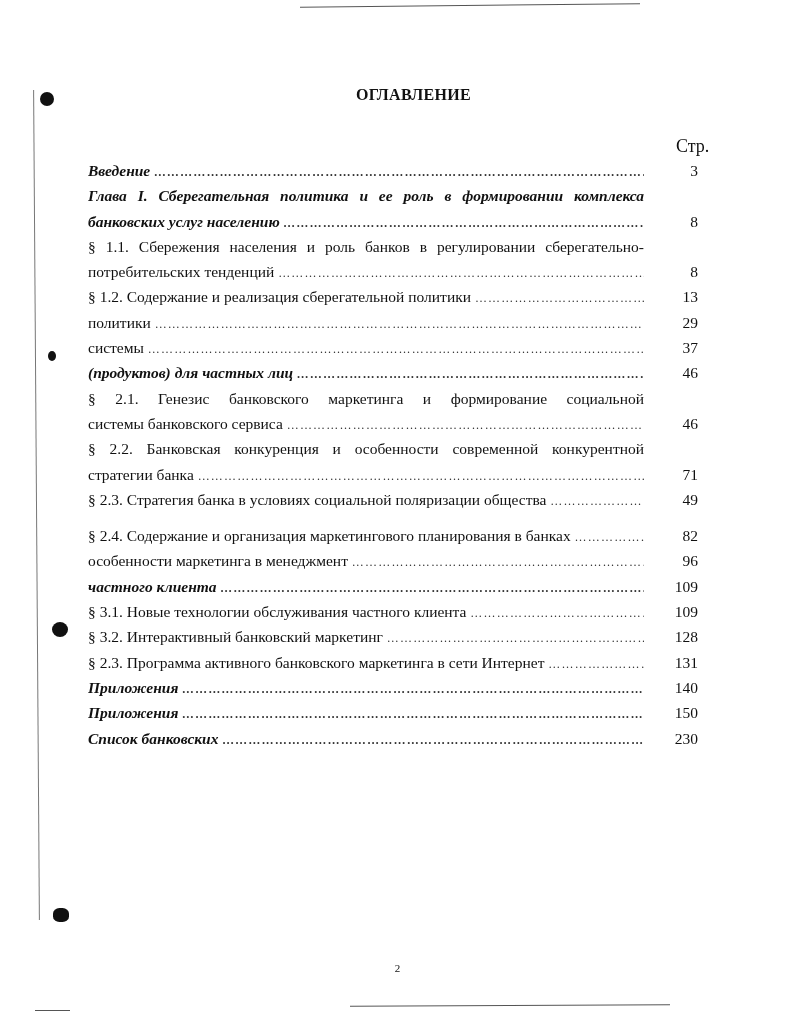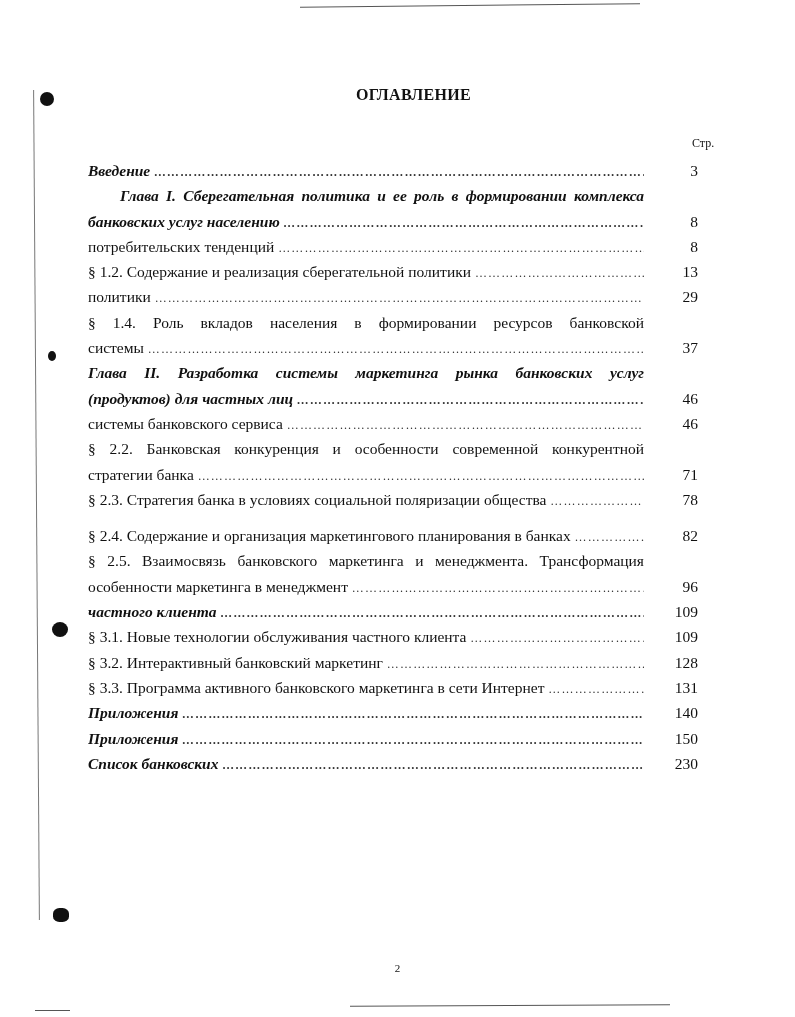--- a/index.html
+++ b/index.html
@@ -2,21 +2,21 @@
 <html><head>
 <meta charset="utf-8">
 <style>
   html, body { margin:0; padding:0; background:#fff; }
   body { width:795px; height:1017px; position:relative; overflow:hidden;
          font-family:"Liberation Serif", "DejaVu Serif", serif; color:#111; }
   .scan-line { position:absolute; background:#555; }
   .blot { position:absolute; background:#111; border-radius:50%; }
   .title { position:absolute; left:16px; width:100%; top:86px; text-align:center;
            font-weight:bold; font-size:16px; letter-spacing:0.3px; }
-  .str-label { position:absolute; left:692px; top:136px; font-size:12px; }
+  .str-label { position:absolute; left:676px; top:136px; font-size:18px; }
   .toc { position:absolute; left:88px; top:158px; width:610px; }
   .row { height:25.3px; line-height:25.3px; font-size:15.5px; position:relative; white-space:nowrap; }
   .row .txt { position:absolute; left:0; width:556px; overflow:hidden; }
   .row .txt.justify { text-align:justify; text-align-last:justify; }
   .row .lead { display:inline-block; }
   .row .dots { color:#333; letter-spacing:1.2px; font-size:12px; }
   .row .pg { position:absolute; right:0; width:50px; text-align:right; }
   .row.chapter .txt { font-weight:bold; font-style:italic; }
   .gap { height:11px; }
   .page-num { position:absolute; left:0; width:100%; top:962px; text-align:center; font-size:11px; }
@@ -36,107 +36,101 @@
 <div class="title">ОГЛАВЛЕНИЕ</div>
 <div class="str-label">Стр.</div>
 
 <div class="toc" id="toc">
     <div class="row chapter">
       <div class="txt"><span class="lead">Введение</span> <span class="dots">…………………………………………………………………………………………………………………………………………</span></div>
       <div class="pg">3</div>
     </div>
     <div class="row chapter">
       <div class="txt justify">
-        <span class="lead" style="display: block; margin-left: 32px;">Глава I. Сберегательная политика и ее роль в формировании комплекса</span>
+        <span class="lead" style="display: block;">Глава I. Сберегательная политика и ее роль в формировании комплекса</span>
       </div>
       <div class="pg"></div>
     </div>
     <div class="row chapter">
       <div class="txt"><span class="lead">банковских услуг населению</span> <span class="dots">…………………………………………………………………………………………………………………………………………</span></div>
       <div class="pg">8</div>
+    </div>
+    <div class="row section">
+      <div class="txt justify">
+        <span class="lead" style="display: block;">§ 1.1. Сбережения населения и роль банков в регулировании сберегательно-</span>
+      </div>
+      <div class="pg"></div>
     </div>
     <div class="row section">
       <div class="txt"><span class="lead">потребительских тенденций</span> <span class="dots">…………………………………………………………………………………………………………………………………………</span></div>
       <div class="pg">8</div>
     </div>
     <div class="row section">
       <div class="txt"><span class="lead">§ 1.2. Содержание и реализация сберегательной политики</span> <span class="dots">…………………………………………………………………………………………………………………………………………</span></div>
       <div class="pg">13</div>
     </div>
     <div class="row section">
       <div class="txt"><span class="lead">политики</span> <span class="dots">…………………………………………………………………………………………………………………………………………</span></div>
       <div class="pg">29</div>
     </div>
     <div class="row section">
-      <div class="txt justify">
-        <span class="lead" style="display: block;">§ 1.4. Роль вкладов населения в формировании ресурсов банковской</span>
-      </div>
-      <div class="pg"></div>
-    </div>
-    <div class="row section">
       <div class="txt"><span class="lead">системы</span> <span class="dots">…………………………………………………………………………………………………………………………………………</span></div>
       <div class="pg">37</div>
     </div>
     <div class="row chapter">
+      <div class="txt"><span class="lead">(продуктов) для частных лиц</span> <span class="dots">…………………………………………………………………………………………………………………………………………</span></div>
+      <div class="pg">46</div>
+    </div>
+    <div class="row section">
       <div class="txt justify">
-        <span class="lead" style="display: block;">Глава II. Разработка системы маркетинга рынка банковских услуг</span>
+        <span class="lead" style="display: block;">§ 2.1. Генезис банковского маркетинга и формирование социальной</span>
       </div>
       <div class="pg"></div>
-    </div>
-    <div class="row chapter">
-      <div class="txt"><span class="lead">(продуктов) для частных лиц</span> <span class="dots">…………………………………………………………………………………………………………………………………………</span></div>
-      <div class="pg">46</div>
     </div>
     <div class="row section">
       <div class="txt"><span class="lead">системы банковского сервиса</span> <span class="dots">…………………………………………………………………………………………………………………………………………</span></div>
       <div class="pg">46</div>
     </div>
     <div class="row section">
       <div class="txt justify">
         <span class="lead" style="display: block;">§ 2.2. Банковская конкуренция и особенности современной конкурентной</span>
       </div>
       <div class="pg"></div>
     </div>
     <div class="row section">
       <div class="txt"><span class="lead">стратегии банка</span> <span class="dots">…………………………………………………………………………………………………………………………………………</span></div>
       <div class="pg">71</div>
     </div>
     <div class="row section">
       <div class="txt"><span class="lead">§ 2.3. Стратегия банка в условиях социальной поляризации общества</span> <span class="dots">…………………………………………………………………………………………………………………………………………</span></div>
-      <div class="pg">78</div>
+      <div class="pg">49</div>
     </div>
     <div class="gap"></div>
     <div class="row section">
       <div class="txt"><span class="lead">§ 2.4. Содержание и организация маркетингового планирования в банках</span> <span class="dots">…………………………………………………………………………………………………………………………………………</span></div>
       <div class="pg">82</div>
-    </div>
-    <div class="row section">
-      <div class="txt justify">
-        <span class="lead" style="display: block;">§ 2.5. Взаимосвязь банковского маркетинга и менеджмента. Трансформация</span>
-      </div>
-      <div class="pg"></div>
     </div>
     <div class="row section">
       <div class="txt"><span class="lead">особенности маркетинга в менеджмент</span> <span class="dots">…………………………………………………………………………………………………………………………………………</span></div>
       <div class="pg">96</div>
     </div>
     <div class="row chapter">
       <div class="txt"><span class="lead">частного клиента</span> <span class="dots">…………………………………………………………………………………………………………………………………………</span></div>
       <div class="pg">109</div>
     </div>
     <div class="row section">
       <div class="txt"><span class="lead">§ 3.1. Новые технологии обслуживания частного клиента</span> <span class="dots">…………………………………………………………………………………………………………………………………………</span></div>
       <div class="pg">109</div>
     </div>
     <div class="row section">
       <div class="txt"><span class="lead">§ 3.2. Интерактивный банковский маркетинг</span> <span class="dots">…………………………………………………………………………………………………………………………………………</span></div>
       <div class="pg">128</div>
     </div>
     <div class="row section">
-      <div class="txt"><span class="lead">§ 3.3. Программа активного банковского маркетинга в сети Интернет</span> <span class="dots">…………………………………………………………………………………………………………………………………………</span></div>
+      <div class="txt"><span class="lead">§ 2.3. Программа активного банковского маркетинга в сети Интернет</span> <span class="dots">…………………………………………………………………………………………………………………………………………</span></div>
       <div class="pg">131</div>
     </div>
     <div class="row chapter">
       <div class="txt"><span class="lead">Приложения</span> <span class="dots">…………………………………………………………………………………………………………………………………………</span></div>
       <div class="pg">140</div>
     </div>
     <div class="row chapter">
       <div class="txt"><span class="lead">Приложения</span> <span class="dots">…………………………………………………………………………………………………………………………………………</span></div>
       <div class="pg">150</div>
     </div>

